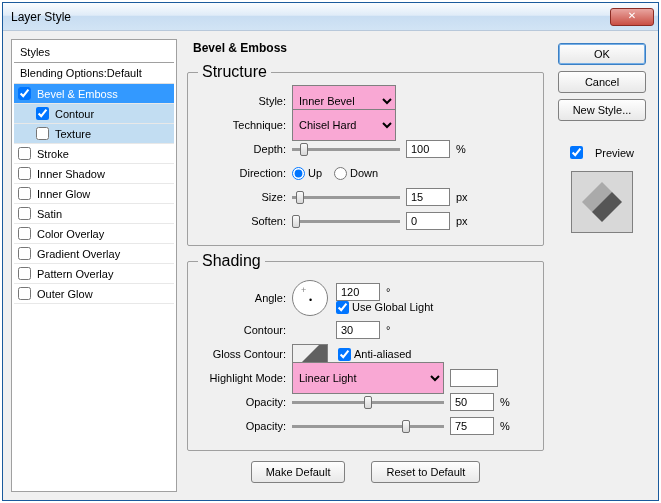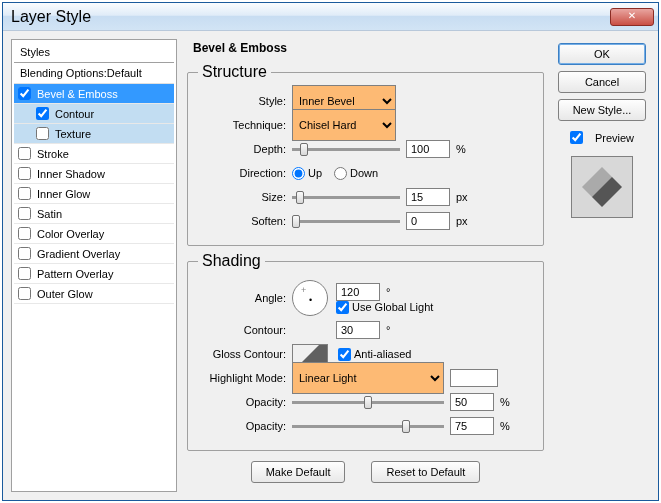--- a/index.html
+++ b/index.html
@@ -1,55 +1,55 @@
 <!DOCTYPE html>
 <html><head>
 <meta charset="utf-8">
 <style>
 * { box-sizing: border-box; margin: 0; padding: 0; font-family: 'Segoe UI', Tahoma, sans-serif; font-size: 11px; }
 body { background: #fff; }
 .window { width: 657px; height: 499px; border: 1px solid #1a5a9c; background: #f0f0f0; display: flex; flex-direction: column; margin: 2px; }
 .titlebar { height: 28px; background: linear-gradient(#fafcfe, #e0ecf8 45%, #c8ddf2 50%, #d2e4f5); display: flex; align-items: center; padding: 0 4px 0 8px; border-bottom: 1px solid #b8c8da; }
-.titlebar span { flex: 1; color: #000; font-size: 16px; }
+.titlebar span { flex: 1; color: #000; font-size: 12px; }
 .close-btn { width: 44px; height: 18px; background: linear-gradient(#e9a5a0, #c94f44); border: 1px solid #8b2c24; border-radius: 3px; color: #fff; text-align: center; line-height: 14px; font-size: 10px; cursor: pointer; }
 .content { flex: 1; display: flex; padding: 8px; gap: 8px; }
 .left-panel { width: 166px; border: 1px solid #a0a0a0; background: #fff; padding: 2px; display: flex; flex-direction: column; }
 .styles-header { padding: 4px 6px; border-bottom: 1px solid #a0a0a0; font-size: 11px; }
 .blending-opts { padding: 4px 6px; border-bottom: 1px solid #e0e0e0; font-size: 11px; }
 .style-list { flex: 1; }
 .style-item { display: flex; align-items: center; padding: 3px 4px; border-bottom: 1px solid #e8e8e8; cursor: pointer; }
 .style-item.selected { background: #3399ff; color: #fff; }
 .style-item.sel-light { background: #c2ddf2; }
 .style-item input[type=checkbox] { margin-right: 6px; }
 .style-item.indent { padding-left: 22px; }
 .center-panel { flex: 1; display: flex; flex-direction: column; gap: 6px; }
 .panel-title { font-weight: bold; padding: 2px 8px; font-size: 12px; }
 fieldset { border: 1px solid #a0a0a0; border-radius: 2px; padding: 6px 10px 10px 10px; margin: 0 2px; }
 legend { padding: 0 4px; font-size: 16px; }
 .row { display: flex; align-items: center; margin: 4px 0; height: 20px; }
 .row .lbl { width: 88px; text-align: right; margin-right: 6px; }
-.row select { width: 104px; height: 32px; border: 1px solid #808080; background: #fdba74; padding: 0 2px; font-size: 11px; }
+.row select { width: 104px; height: 32px; border: 1px solid #808080; background: #f9a8d4; padding: 0 2px; font-size: 11px; }
 .row select.wide { width: 152px; }
 .slider { width: 108px; height: 18px; position: relative; margin-right: 6px; }
 .slider .track { position: absolute; left: 0; right: 0; top: 8px; height: 3px; background: #999; }
 .slider .thumb { position: absolute; top: 3px; width: 8px; height: 13px; background: linear-gradient(#fafafa,#d8d8d8); border: 1px solid #707070; border-radius: 2px; }
 .numbox { width: 44px; height: 18px; border: 1px solid #808080; background: #fff; text-align: left; padding: 0 4px; line-height: 16px; }
 .unit { margin-left: 6px; }
 .radio-lbl { margin-right: 12px; display: inline-flex; align-items: center; gap: 3px; }
 .angle-ctrl { width: 36px; height: 36px; border: 1px solid #808080; border-radius: 50%; background: #fff; position: relative; margin-right: 8px; }
 .angle-ctrl::before { content: '+'; position: absolute; top: 4px; left: 8px; font-size: 9px; color: #888; }
 .angle-ctrl::after { content: '•'; position: absolute; top: 14px; left: 16px; font-size: 9px; }
 .contour-sw { width: 36px; height: 20px; border: 1px solid #808080; background: linear-gradient(135deg,#f0f0f0 49%, #606060 51%); margin-right: 10px; }
 .color-sw { width: 48px; height: 18px; border: 1px solid #808080; margin-left: 6px; }
 .btn-row { display: flex; gap: 26px; justify-content: center; margin-top: 4px; }
 .btn { height: 22px; padding: 0 14px; border: 1px solid #808080; border-radius: 3px; background: linear-gradient(#fefefe,#e8e8e8); cursor: pointer; font-size: 11px; display: inline-flex; align-items: center; }
 .right-panel { width: 96px; display: flex; flex-direction: column; gap: 6px; align-items: center; padding-top: 4px; }
 .btn-r { width: 88px; height: 22px; border: 1px solid #808080; border-radius: 3px; background: linear-gradient(#fefefe,#e8e8e8); cursor: pointer; font-size: 11px; }
 .btn-r.default { border: 1px solid #3b7fc4; box-shadow: 0 0 0 1px #74aee6 inset; }
-.preview-chk { display: flex; align-items: center; gap: 12px; margin-top: 4px; }
+.preview-chk { display: flex; align-items: center; gap: 12px; margin-top: 19px; }
 .preview-box { width: 62px; height: 62px; border: 1px solid #808080; background: #d8d8d8; margin-top: 6px; display: flex; align-items: center; justify-content: center; }
 .preview-shape { width: 40px; height: 40px; background: linear-gradient(135deg,#aaa 49%, #555 51%); transform: rotate(0deg); clip-path: polygon(50% 0, 100% 50%, 50% 100%, 0 50%); filter: drop-shadow(2px 4px 3px rgba(0,0,0,0.6)); }
 .chk { display: inline-flex; align-items: center; gap: 3px; }
 </style>
 </head>
 <body>
 
 <div class="window">
   <div class="titlebar">
     <span>Layer Style</span>

